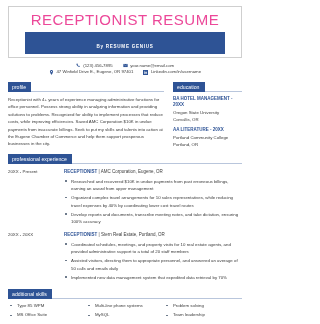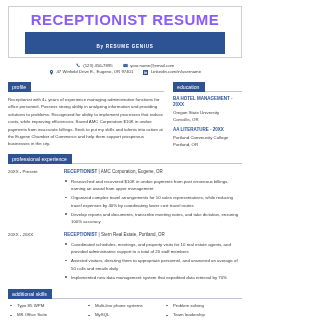--- a/index.html
+++ b/index.html
@@ -25,22 +25,22 @@
   
   .header-box {
     border: 1px solid #cfcfcf;
     box-sizing: border-box;
     padding: 5px 4px 3px 4px;
     text-align: center;
   }
   .resume-title {
     font-size: 15px;
     letter-spacing: 0.5px;
-    color: #8b5cf6;
-    font-weight: 700;
+    color: #ec4899;
+    font-weight: 400;
     line-height: 1.05;
     white-space: nowrap;
   }
   .byline-bar {
     background: #2e5395;
     margin: 4px 12px 0 12px;
     padding: 2px 0 2px 0;
     text-align: center;
   }
   .byline-text {

